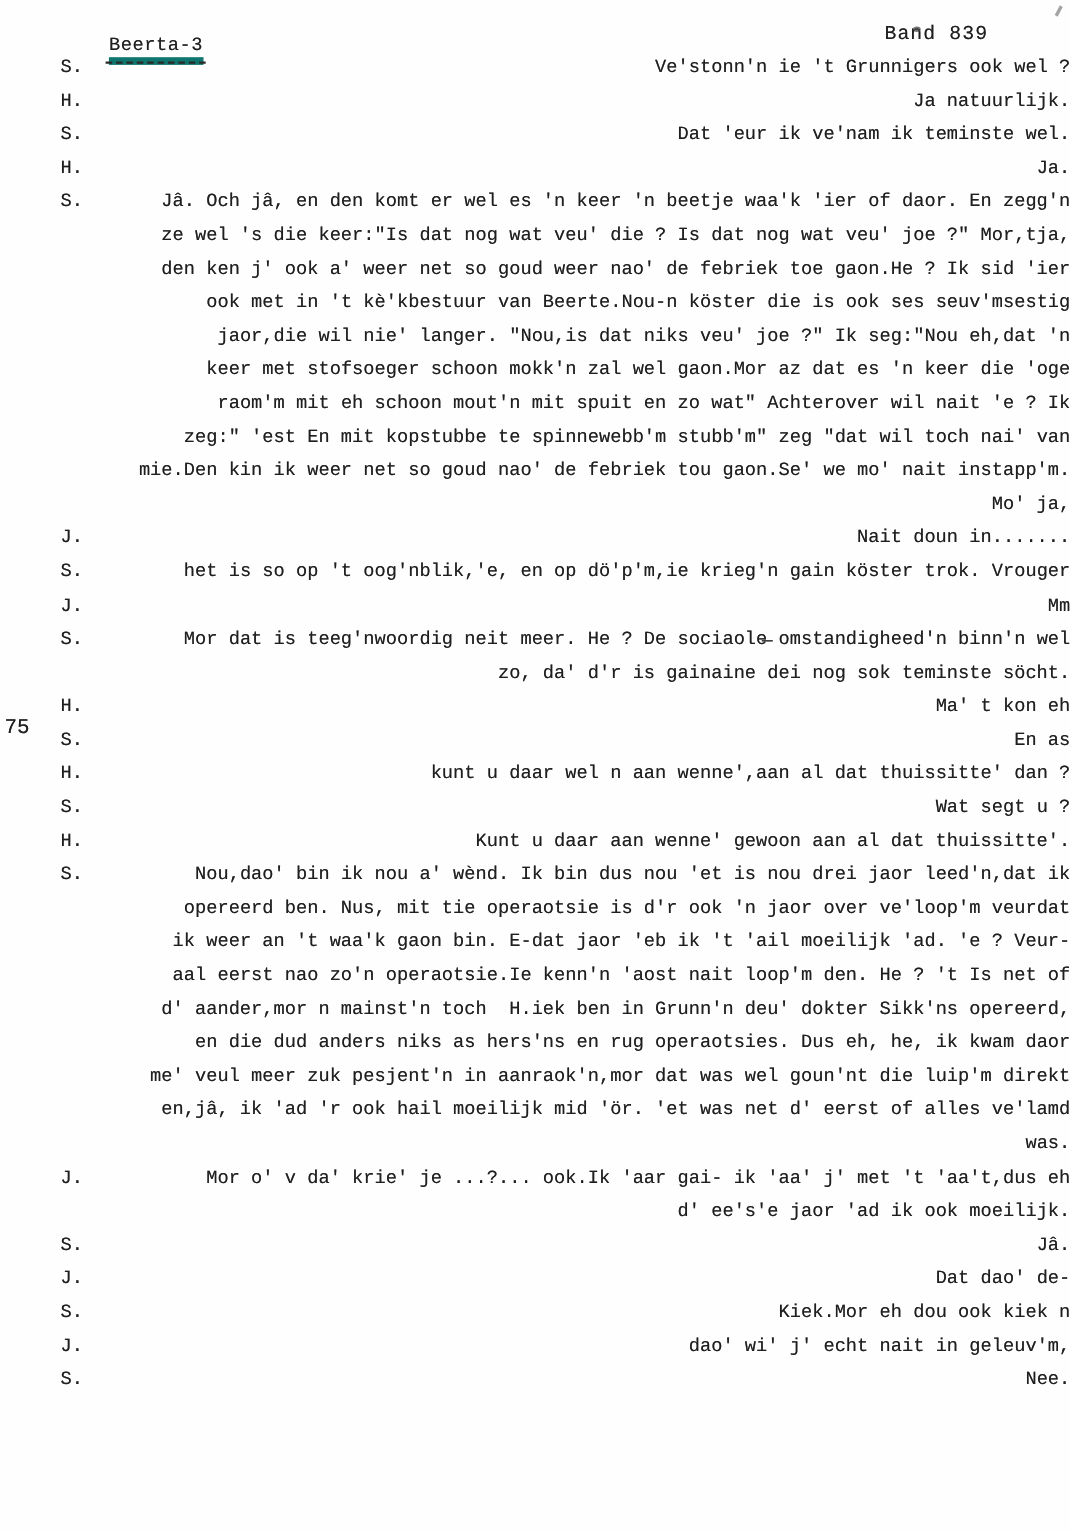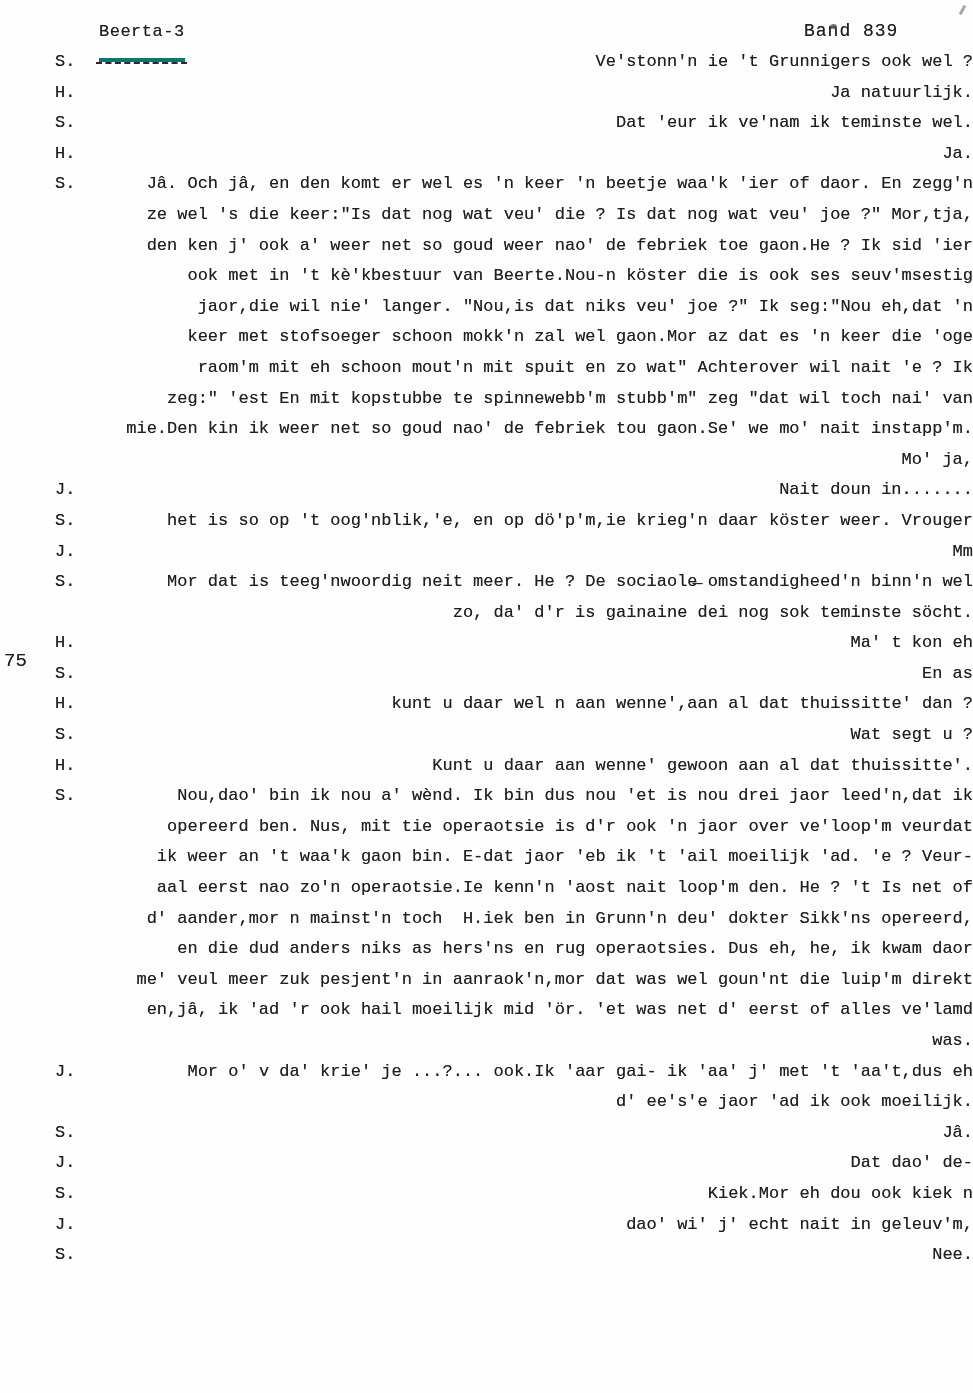--- a/index.html
+++ b/index.html
@@ -14,23 +14,23 @@
     background: #fefefe;
     color: #1f1f1f;
     font-family: "Liberation Mono", "DejaVu Sans Mono", monospace;
     font-size: 17px;
     overflow: hidden;
     text-shadow: 0 0 0.5px rgba(30,30,30,0.65);
   }
   .doc-title {
     position: absolute;
     left: 99px;
-    top: 22px;
-    border-bottom: 4px solid #0f766e;
-    padding-bottom: 17px;
+    top: 32px;
+    border-bottom: 7px solid #0f766e;
+    padding-bottom: 1px;
     letter-spacing: 0.5px;
   }
   .doc-title::after {
     content: "";
     position: absolute;
     left: -3px;
     right: -2px;
     bottom: -6px;
     border-bottom: 2px dashed #2a2a2a;
   }
@@ -145,21 +145,21 @@
       </div>
       <div class="turn">
         <span class="speaker">J.</span>
         <div class="lines">
           <div class="line">Nait doun in.......</div>
         </div>
       </div>
       <div class="turn">
         <span class="speaker">S.</span>
         <div class="lines">
-          <div class="line">het is so op 't oog'nblik,'e, en op dö'p'm,ie krieg'n daar köster weer. Vrouger</div>
+          <div class="line">het is so op 't oog'nblik,'e, en op dö'p'm,ie krieg'n gain köster trok. Vrouger</div>
         </div>
       </div>
       <div class="turn">
         <span class="speaker">J.</span>
         <div class="lines">
           <div class="line">Mm</div>
         </div>
       </div>
       <div class="turn">
         <span class="speaker">S.</span>

